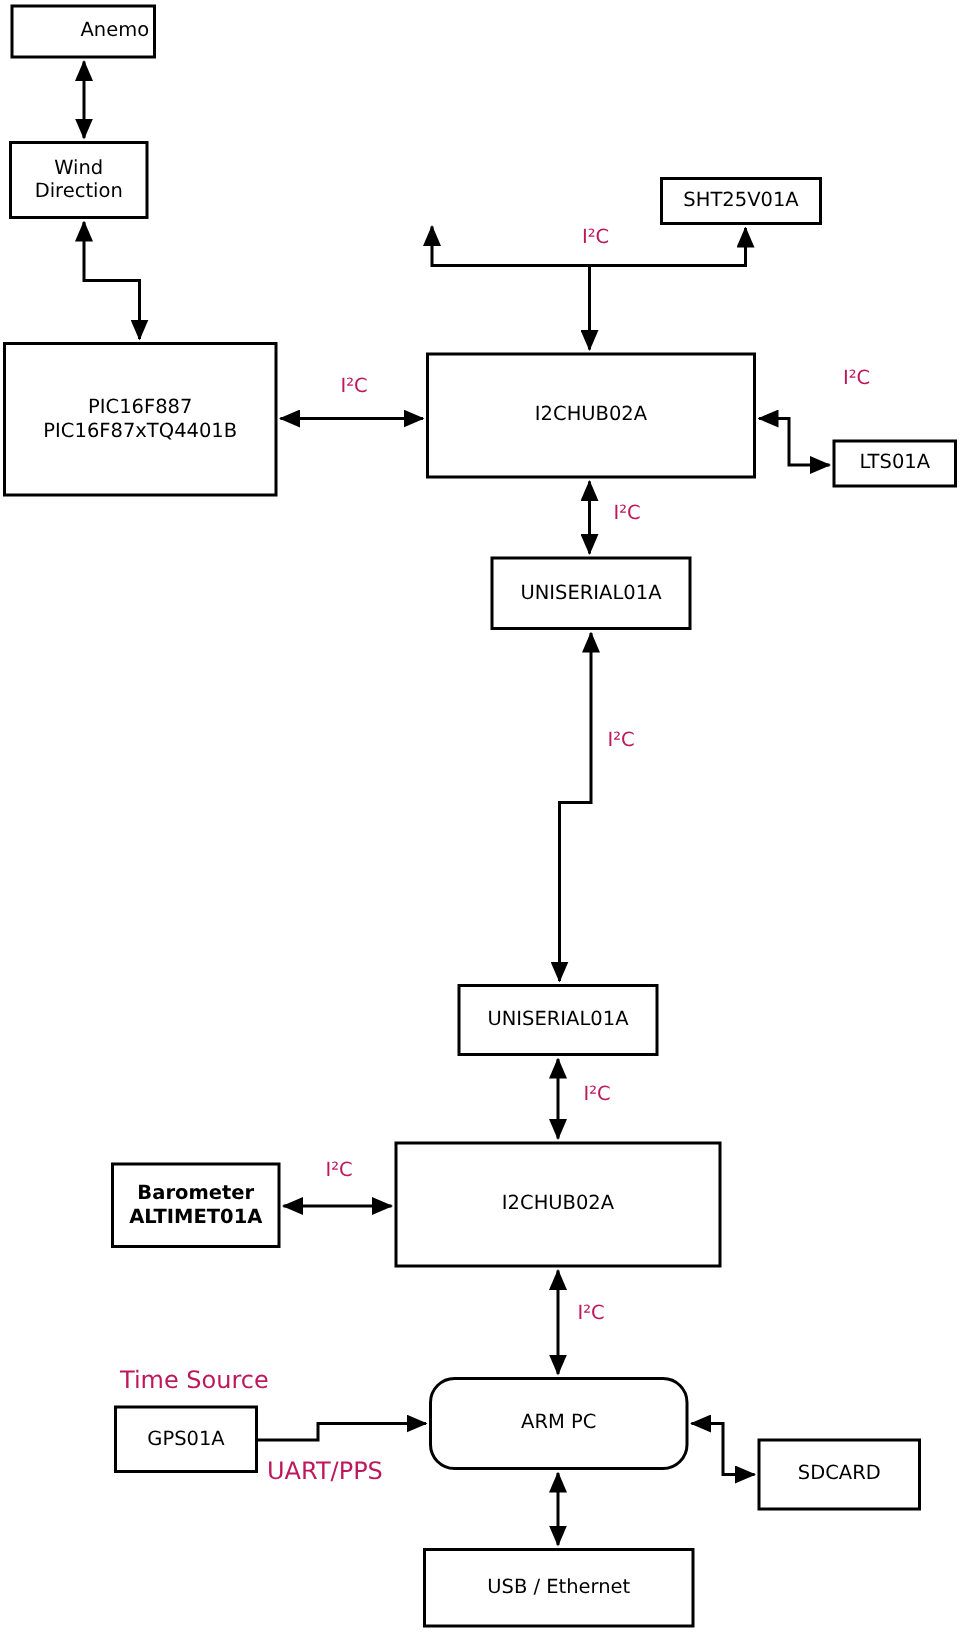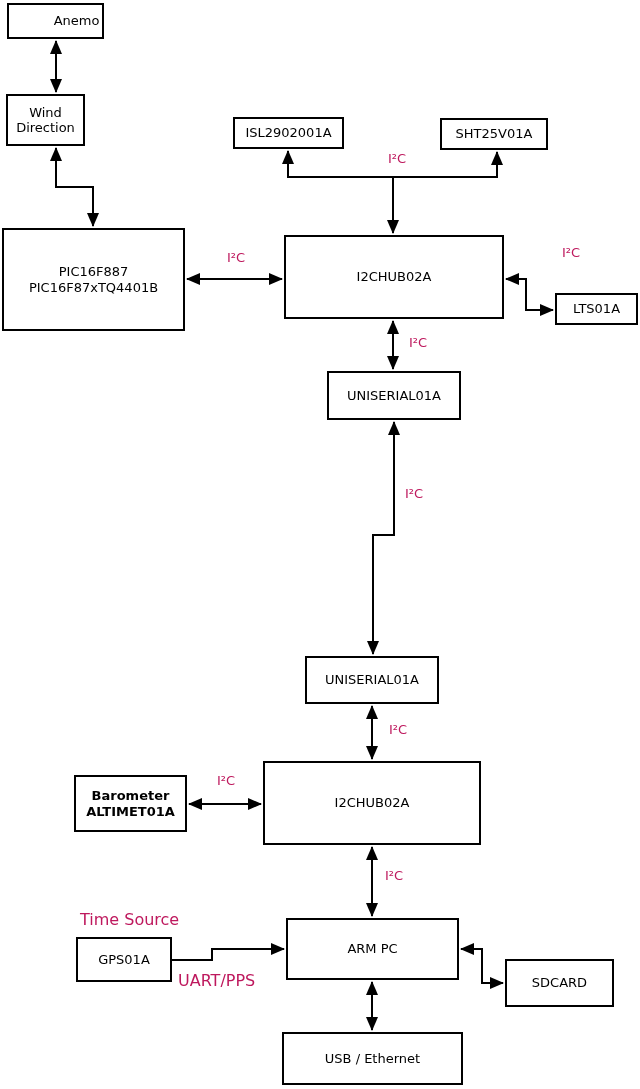--- a/index.html
+++ b/index.html
@@ -41,31 +41,31 @@
     position: absolute;
     font-size: 13px;
     color: #be185d;
     white-space: nowrap;
   }
   .lbl-sm {
     font-size: 16px;
   }
   
   #n-anemo     { left:7px;   top:3px;    width:97px;  height:36px;padding-left:42px; }
-  #n-wind      { left:6px;   top:94px;   width:79px;  height:52px; }
+  #n-wind      { left:6px;   top:94px;   width:93px;  height:52px; }
   #n-pic       { left:2px;   top:228px;  width:183px; height:103px; }
   #n-isl       { left:233px; top:117px;  width:111px; height:32px; }
   #n-sht       { left:440px; top:118px;  width:108px; height:32px; }
   #n-hub1      { left:284px; top:235px;  width:220px; height:84px; }
   #n-lts       { left:555px; top:293px;  width:83px;  height:32px; }
   #n-uni1      { left:327px; top:371px;  width:134px; height:49px; }
   #n-uni2      { left:305px; top:656px;  width:134px; height:48px; }
   #n-hub2      { left:263px; top:761px;  width:218px; height:84px; }
   #n-baro      { left:74px;  top:775px;  width:113px; height:57px;font-weight:bold; }
-  #n-armpc     { left:286px; top:918px;  width:173px; height:62px; }
+  #n-armpc     { left:286px; top:918px;  width:173px; height:62px;border-radius:17px; }
   #n-gps       { left:76px;  top:937px;  width:96px;  height:45px; }
   #n-sdcard    { left:505px; top:959px;  width:109px; height:48px; }
   #n-usb       { left:282px; top:1032px; width:181px; height:53px; }
   
   #l-split     { left:388px; top:151px; }
   #l-pichub    { left:227px; top:250px; }
   #l-lts       { left:562px; top:245px; }
   #l-hub1uni1  { left:409px; top:335px; }
   #l-uni1uni2  { left:405px; top:486px; }
   #l-uni2hub2  { left:389px; top:722px; }
@@ -113,23 +113,20 @@
   <div class="node" id="n-wind">
     <span>Wind</span>
     <span>Direction</span>
   </div>
 
   <div class="node" id="n-pic">
     <span>PIC16F887</span>
     <span>PIC16F87xTQ4401B</span>
   </div>
 
-  <div class="node" id="n-isl">
-    <span>ISL2902001A</span>
-  </div>
 
   <div class="node" id="n-sht">
     <span>SHT25V01A</span>
   </div>
 
   <div class="node" id="n-hub1">
     <span>I2CHUB02A</span>
   </div>
 
   <div class="node" id="n-lts">

